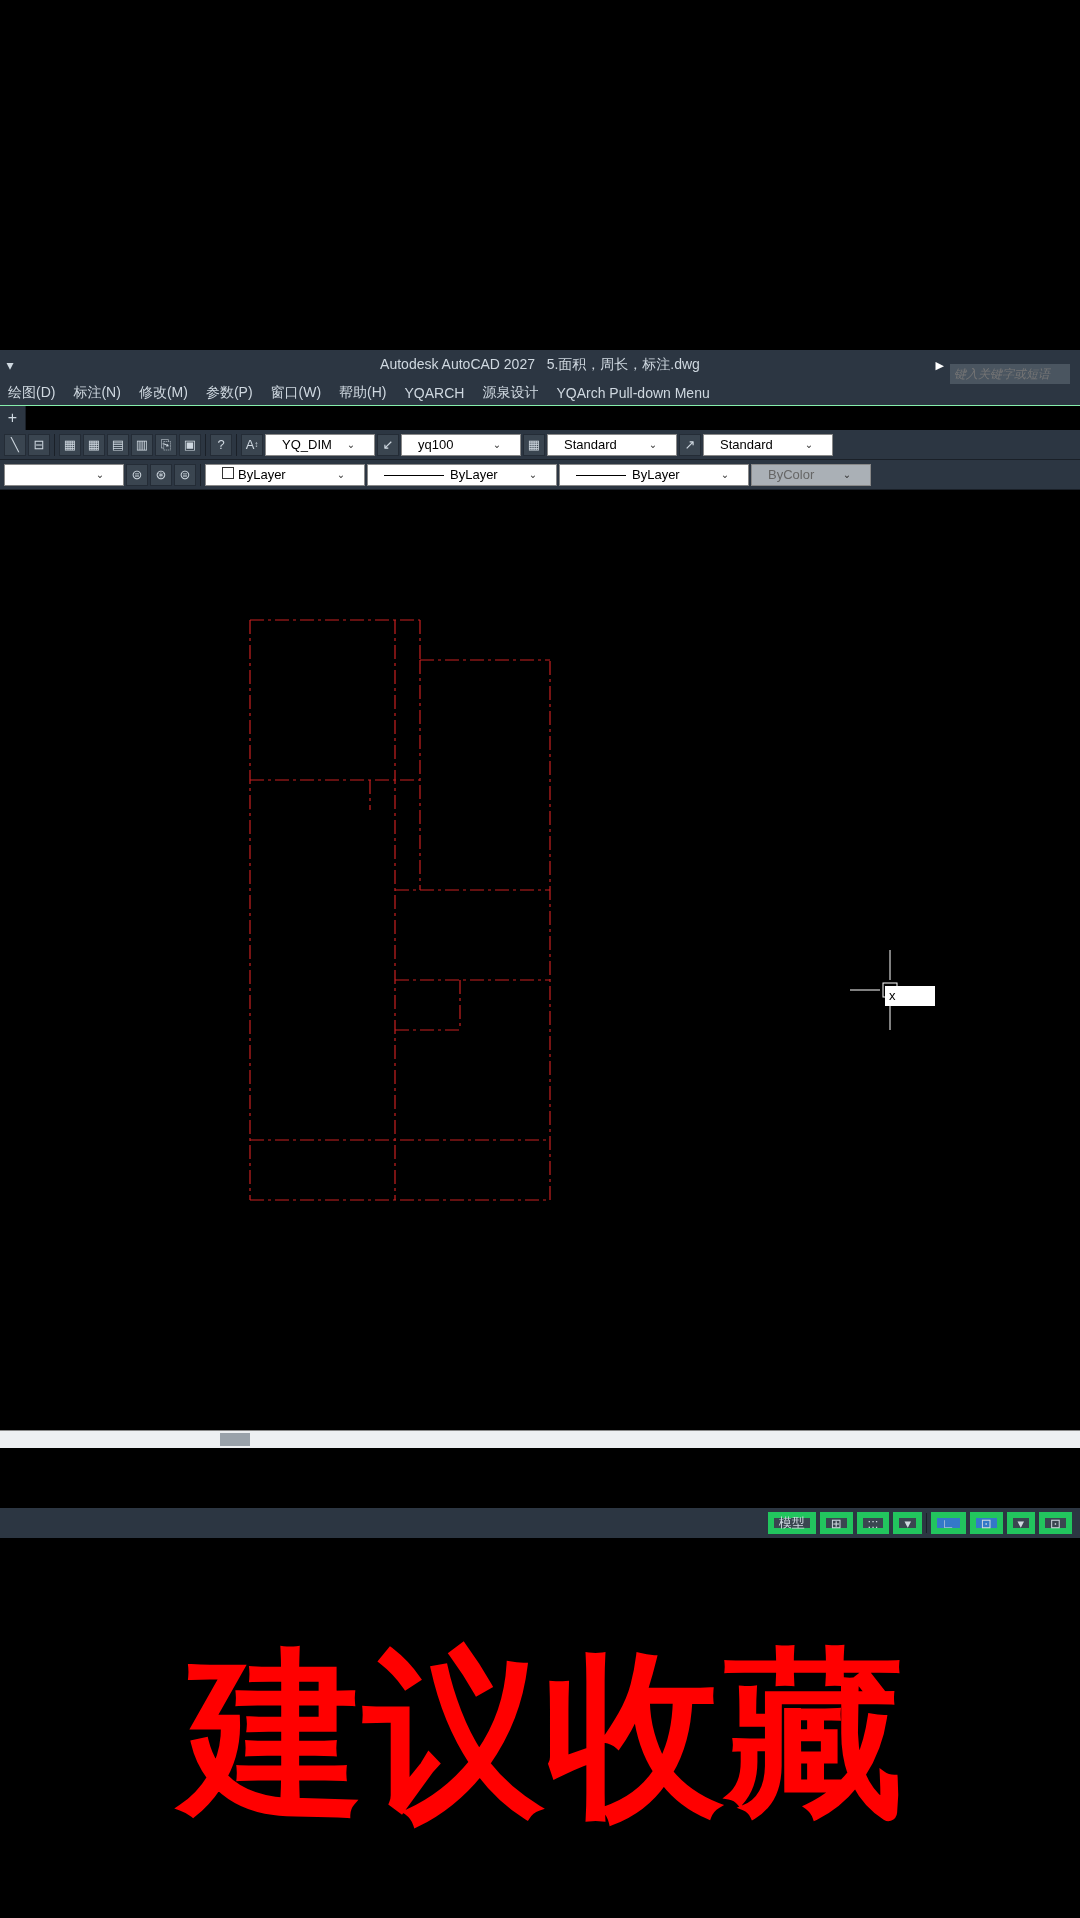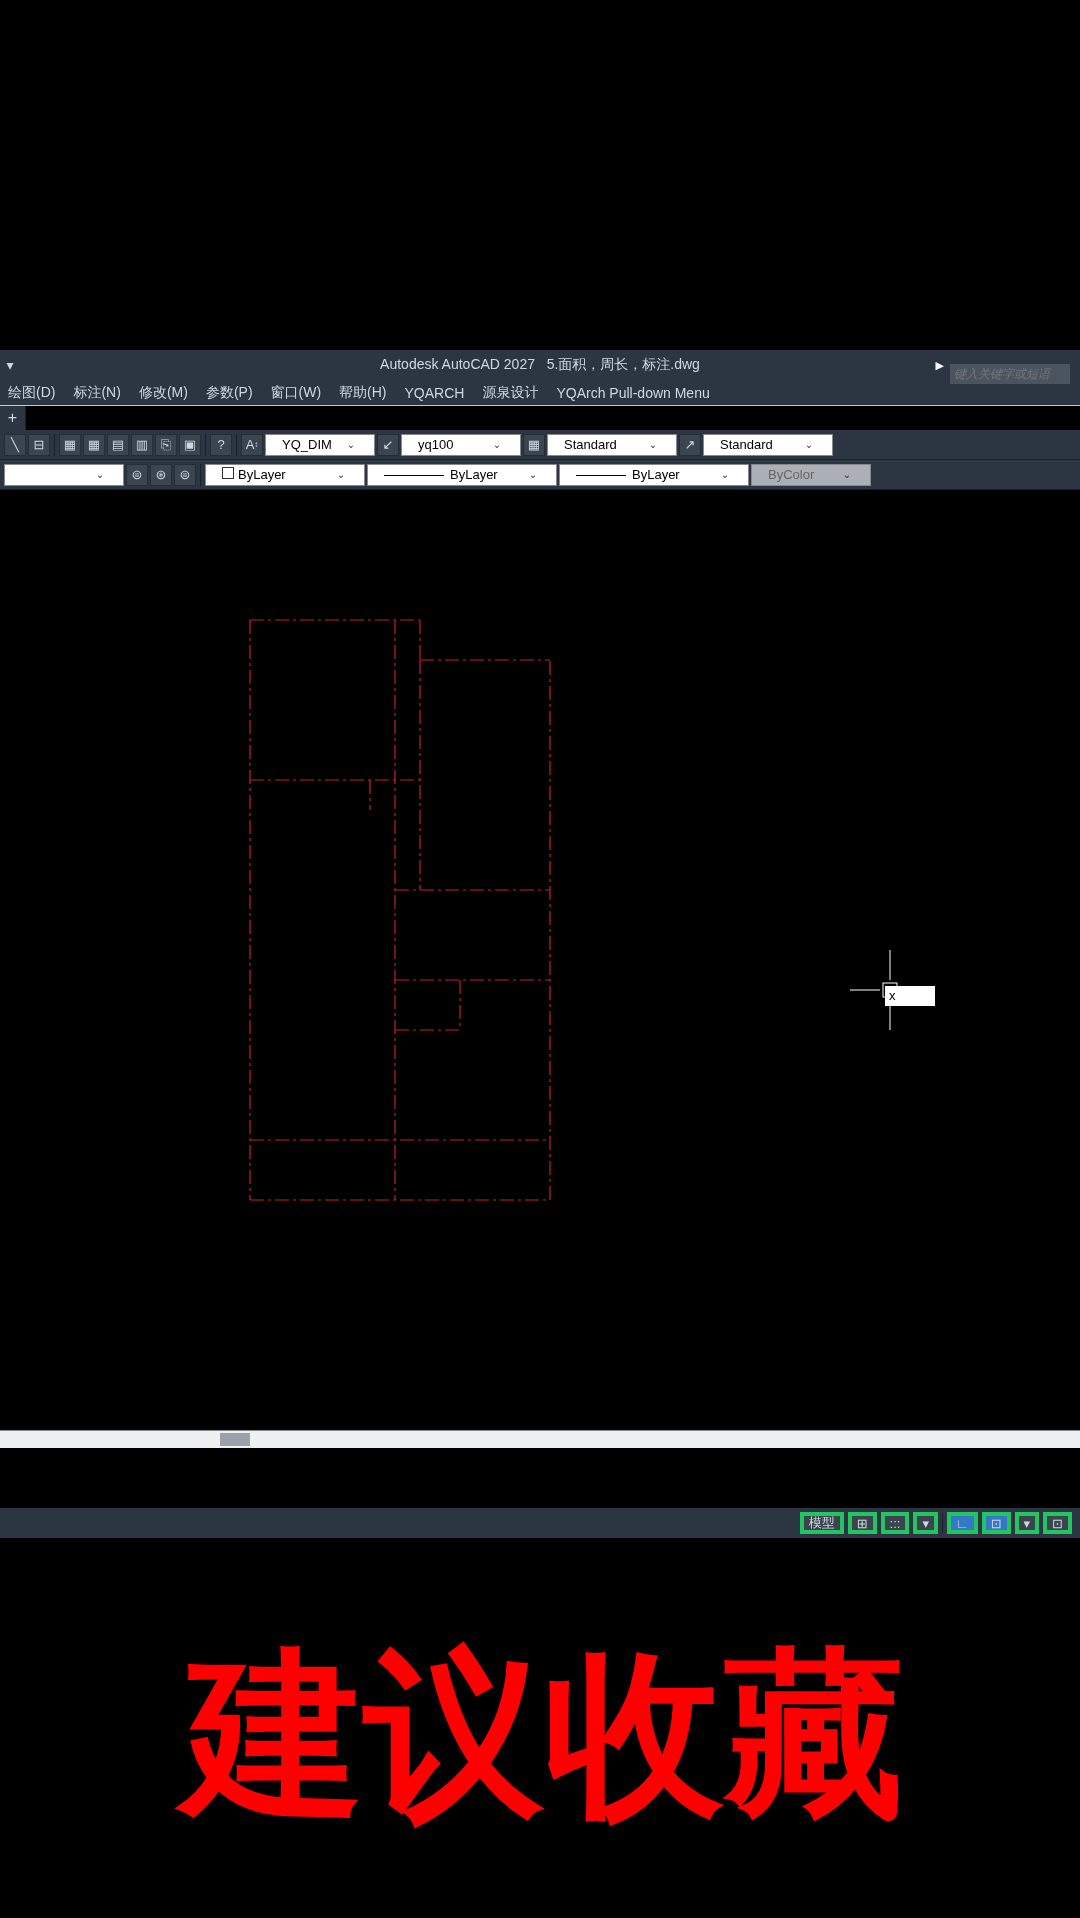--- a/index.html
+++ b/index.html
@@ -219,21 +219,21 @@
 .status-btn {
   height: 22px;
   min-width: 22px;
   padding: 0 5px;
   background: #3a4550;
   color: #cfd8e0;
   font-size: 13px;
   display: flex;
   align-items: center;
   justify-content: center;
-  border: 4px solid #22c55e;
+  border: 6px solid #22c55e;
   cursor: pointer;
 }
 .status-btn.hi { background: #3478c8; }
 .status-sep { width: 1px; height: 20px; background: #1a2028; }
 .colorbox { display: inline-block; width: 12px; height: 12px; background: #fff; border: 1px solid #333; margin-right: 4px; }
 .linew-sample { display: inline-block; width: 50px; height: 1px; background: #000; margin-right: 6px; vertical-align: middle; }
 </style>
 </head>
 <body>
 

